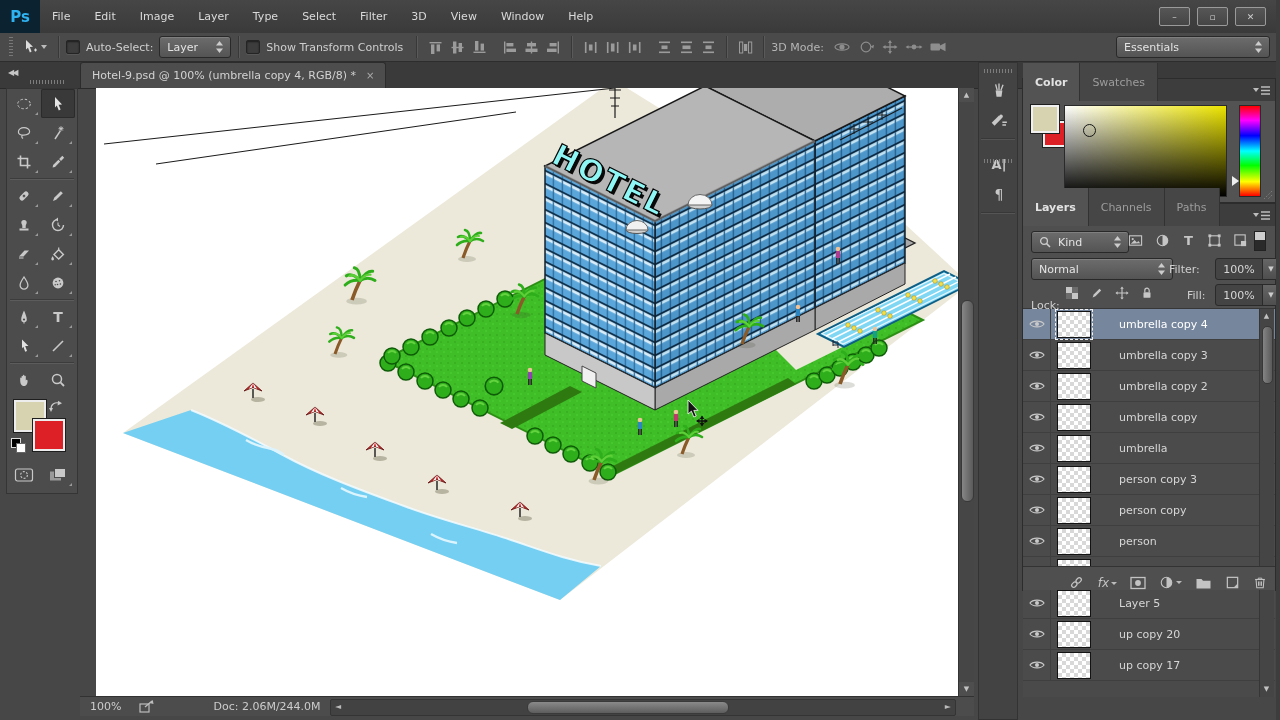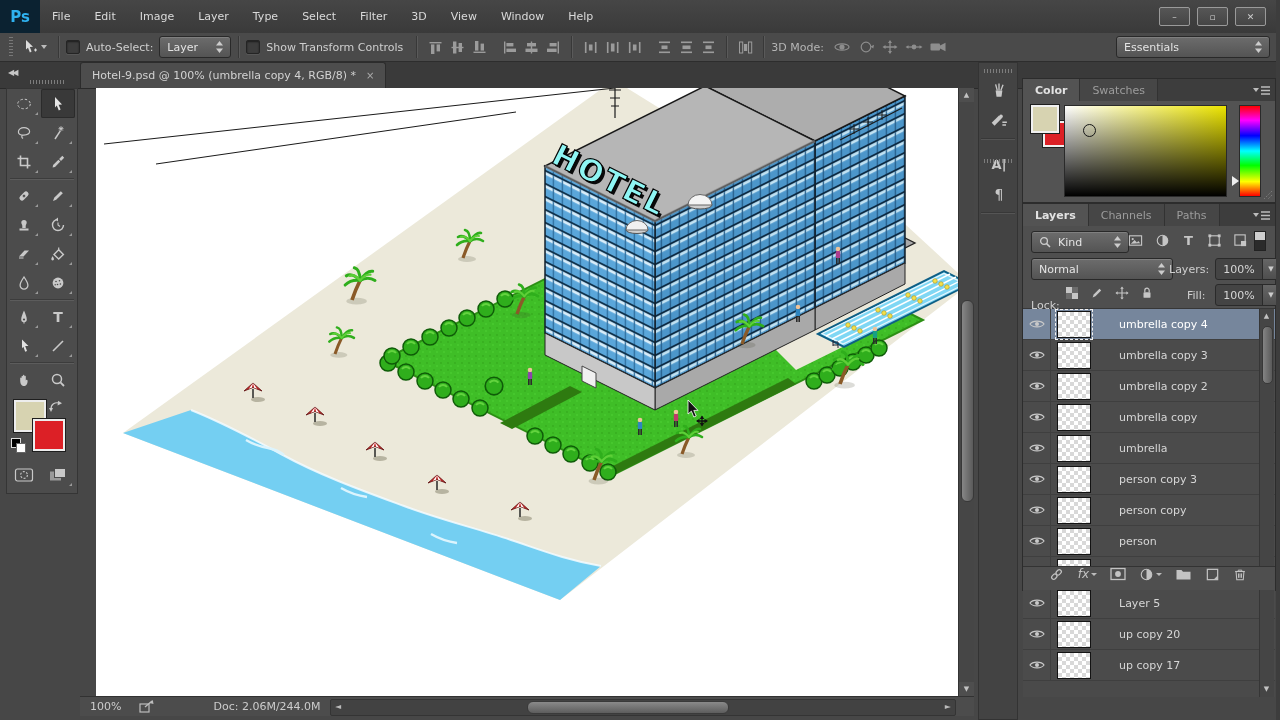--- a/index.html
+++ b/index.html
@@ -82,21 +82,21 @@
   .harr{position:absolute;top:2px;color:#bbb;font-size:8px}
   
   #dockstrip{position:absolute;left:978px;top:62px;width:40px;height:658px;background:#434343;
     border:1px solid #333;box-sizing:border-box}
   .dockbtn{width:40px;height:30px;display:flex;align-items:center;justify-content:center;color:#c8c8c8}
   .ddiv{height:1px;background:#383838;box-shadow:0 1px 0 #555;margin:3px 2px}
   
   #panels{position:absolute;left:1022px;top:62px;width:254px;height:658px}
   .panel{position:absolute;left:0;width:254px;background:#535353;border:1px solid #2c2c2c;box-sizing:border-box}
   .ptabs{height:22px;background:#3d3d3d;display:flex;align-items:flex-end}
-  .ptab{height:22px;display:flex;align-items:center;padding:0 12px;color:#9c9c9c;background:#464646;
+  .ptab{height:22px;display:flex;align-items:center;padding:8px 12px;color:#9c9c9c;background:#464646;
     border-right:1px solid #323232}
   .ptab.act{background:#535353;color:#e2e2e2;font-weight:bold}
   .pmenu{margin-left:auto;margin-right:5px;margin-bottom:5px}
   
   #gradfield{position:absolute;left:41px;top:26px;width:161px;height:90px;border:1px solid #2a2a2a;
     background-image:linear-gradient(to bottom,rgba(0,0,0,0),#000),linear-gradient(to right,#fff,#ece400)}
   #gradmark{position:absolute;left:18px;top:18px;width:11px;height:11px;border:1.5px solid #161616;border-radius:50%}
   #huestrip{position:absolute;left:216px;top:26px;width:20px;height:90px;border:1px solid #2a2a2a;
     background:linear-gradient(to bottom,#f00 0%,#f0f 16%,#00f 33%,#0ff 50%,#0f0 66%,#ff0 84%,#f00 100%)}
   #huemark{position:absolute;left:-8px;top:70px;width:0;height:0;
@@ -118,21 +118,21 @@
   .lname{margin-left:28px;white-space:nowrap}
   .ctl{color:#cfcfcf}
   .valbox{display:flex;align-items:center;height:20px;background:#444;border:1px solid #2a2a2a;border-radius:3px}
   .valbox .v{padding:0 6px;min-width:34px;text-align:center}
   .valbox .b{width:16px;align-self:stretch;background:linear-gradient(#666,#4e4e4e);
     border-left:1px solid #2a2a2a;display:flex;align-items:center;justify-content:center;color:#ccc;font-size:7px}
   #lscroll{position:absolute;right:1px;top:0;width:14px;height:100%;background:#454545;border-left:1px solid #363636}
   #lthumb{position:absolute;left:2px;top:17px;width:9px;height:56px;border-radius:5px;
     background:linear-gradient(90deg,#848484,#5a5a5a);border:1px solid #383838}
   #lbottom{position:absolute;left:0;bottom:0;width:100%;height:24px;background:#4f4f4f;
-    border-top:1px solid #333;display:flex;align-items:flex-start;justify-content:flex-end;gap:13px;padding-right:28px;box-sizing:border-box}
+    border-top:1px solid #333;display:flex;align-items:flex-end;justify-content:flex-end;gap:13px;padding-right:8px;box-sizing:border-box}
   #lbottom .bb{display:flex;align-items:center;color:#c3c3c3}
   .tinycrt{width:0;height:0;border-left:3px solid transparent;border-right:3px solid transparent;
     border-top:3px solid #bbb;margin-left:2px}
   #redge{position:absolute;left:1276px;top:0;width:4px;height:720px;background:#3d3d3d}
 </style>
 </head>
 <body>
 
 <svg width="0" height="0" style="position:absolute">
   <defs>
@@ -871,21 +871,21 @@
             </svg>
         </div>
         <div style="position:absolute;right:9px;top:5px;width:10px;height:18px;border:1px solid #222;background:linear-gradient(#cfcfcf 0 45%,#2a2a2a 45% 100%)"></div>
         <div class="dd" style="position:absolute;left:8px;top:32px;width:126px">
           <span>Normal</span>
           <svg width="7" height="12" viewBox="0 0 7 12" style="margin-left:auto">
               <polygon points="3.5,0 7,4.5 0,4.5" fill="#ccc"></polygon>
               <polygon points="3.5,12 7,7.5 0,7.5" fill="#ccc"></polygon>
             </svg>
         </div>
-        <span class="ctl" style="position:absolute;left:146px;top:37px">Layers:</span>
+        <span class="ctl" style="position:absolute;left:146px;top:37px">Filter:</span>
         <div class="valbox" style="position:absolute;left:192px;top:32px">
           <span class="v">100%</span>
           <span class="b">▼</span>
         </div>
         <span class="ctl" style="position:absolute;left:8px;top:73px">Lock:</span>
         <div style="position:absolute;left:42px;top:60px;display:flex;gap:11px;align-items:center">
           <svg width="14" height="14" viewBox="0 0 14 14">
               <rect x="1" y="1" width="6" height="6" fill="#c6c6c6"></rect>
               <rect x="7" y="7" width="6" height="6" fill="#c6c6c6"></rect>
               <rect x="7" y="1" width="6" height="6" fill="#6c6c6c"></rect>

